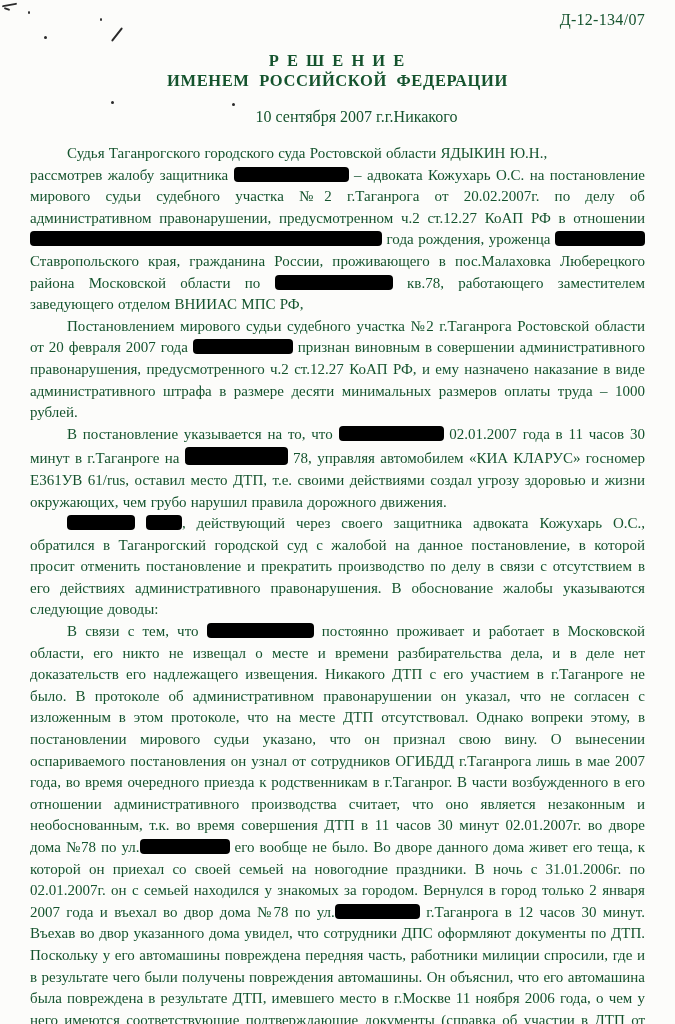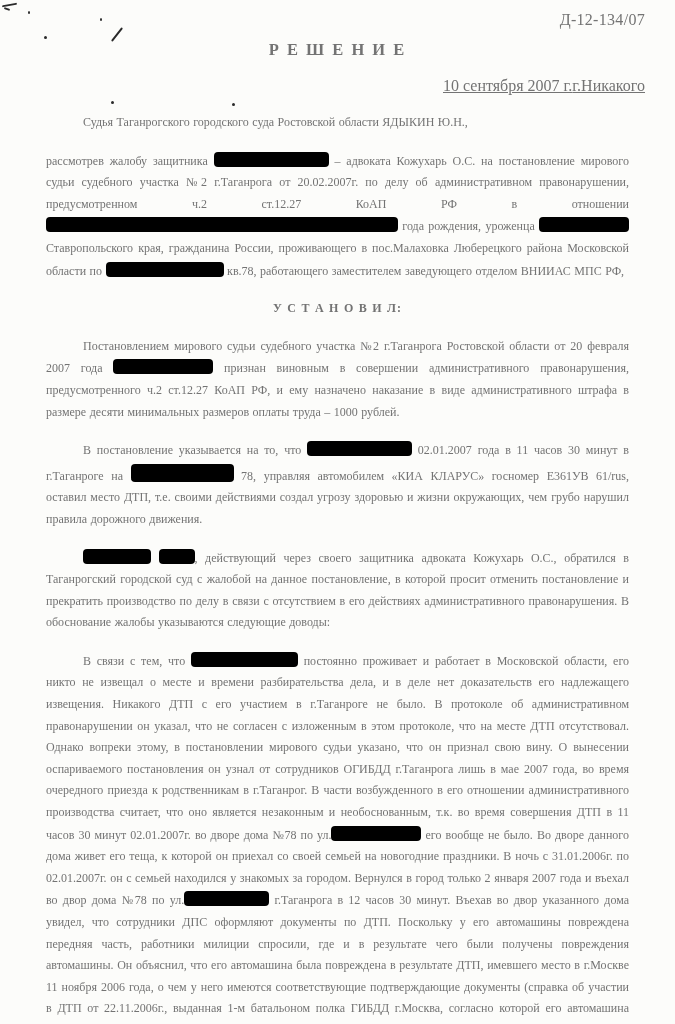--- a/index.html
+++ b/index.html
@@ -6,58 +6,57 @@
   body {
     width:675px; height:1024px;
     background:#e9e9e6;
     font-family:"Liberation Serif", serif;
   }
   .page {
     position:relative;
     width:675px; height:1024px;
     background:#fcfcfa;
     overflow:hidden;
-    color:#737373;
+    color:#14532d;
   }
   .content { padding:10px 30px 0 30px; }
   .case-number {
     text-align:right;
     font-size:16px;
     line-height:20px;
     letter-spacing:0.3px;
   }
   .title1 {
-    margin-top:10px;
+    margin-top:21px;
     text-align:center;
     font-weight:700;
     font-size:16.5px;
     line-height:20px;
     letter-spacing:2px;
   }
   .title2 {
     text-align:center;
     font-weight:700;
     font-size:16.5px;
     line-height:20px;
     letter-spacing:0.6px;
     word-spacing:5px;
   }
   .dateline {
     margin-top:16px;
     display:flex;
-    justify-content:flex-end;
+    justify-content:center;
     font-size:16px;
     line-height:20px;
     padding-left:38px;
-    text-decoration:underline;
   }
   .body { margin-top:16px; }
   p.para {
-    margin:16px;
-    font-size:12px;
+    margin:0;
+    font-size:15px;
     line-height:21.6px;
     text-align:justify;
     word-spacing:0.5px;
   }
   p.para.indent { text-indent:37px; }
   p.para.center {
     text-align:center;
     font-weight:700;
     letter-spacing:1px;
     text-indent:0;
@@ -95,29 +94,29 @@
   <div class="artifact a-slash"></div>
   <div class="artifact a-dot3"></div>
   <div class="artifact a-dot4"></div>
   <div class="artifact a-dot5"></div>
 
   <div class="content">
     <div class="case-number">Д-12-134/07</div>
 
     <div class="title1">Р Е Ш Е Н И Е</div>
 
+    <div class="title2">ИМЕНЕМ РОССИЙСКОЙ ФЕДЕРАЦИИ</div>
 
     <div class="dateline">
       <span>10 сентября 2007 г.</span>
       <span>г.Никакого</span>
     </div>
 
     <div class="body" id="doc-body">
         <p class="para indent"><span>Судья Таганрогского городского суда Ростовской области ЯДЫКИН Ю.Н.,</span></p>
         <p class="para"><span>рассмотрев жалобу защитника </span><span class="redact" style="width: 115px; background: rgb(0, 0, 0);"></span><span> – адвоката Кожухарь О.С. на постановление мирового судьи судебного участка №2 г.Таганрога от 20.02.2007г. по делу об </span><span class="u">административном правонарушении,</span><span> предусмотренном ч.2 ст.12.27 КоАП РФ </span><span class="u">в отношении</span><span> </span><span class="redact" style="width: 352px; background: rgb(0, 0, 0);"></span><span> </span><span class="u">года рождения, уроженца</span><span> </span><span class="redact" style="width: 90px; background: rgb(0, 0, 0);"></span><span> Ставропольского края, гражданина России, проживающего в пос.Малаховка Люберецкого района Московской области по </span><span class="redact" style="width: 118px; background: rgb(0, 0, 0);"></span><span> кв.78, работающего заместителем заведующего отделом ВНИИАС МПС РФ,</span></p>
-        <p class="para center"><span>У С Т А Н О В И Л:</span></p>
         <p class="para indent"><span>Постановлением мирового судьи судебного участка №2 г.Таганрога Ростовской области от 20 февраля 2007 года </span><span class="redact" style="width: 100px; background: rgb(0, 0, 0);"></span><span> признан виновным в совершении административного правонарушения, предусмотренного ч.2 ст.12.27 КоАП РФ, и ему назначено наказание в виде административного штрафа в размере десяти минимальных размеров оплаты труда – 1000 рублей.</span></p>
         <p class="para indent"><span>В постановление </span><span class="u">указывается на то, что</span><span> </span><span class="redact" style="width: 105px; background: rgb(0, 0, 0);"></span><span> 02.01.2007 года в 11 часов 30 минут в г.Таганроге на </span><span class="redact u" style="width: 103px; background: rgb(0, 0, 0);"></span><span class="u"> 78,</span><span> управляя автомобилем «КИА КЛАРУС» госномер Е361УВ 61/rus, оставил место ДТП, т.е. своими действиями создал угрозу здоровью и жизни окружающих, чем грубо нарушил правила дорожного движения.</span></p>
         <p class="para indent"><span class="redact" style="width: 68px; background: rgb(0, 0, 0);"></span><span> </span><span class="redact" style="width: 36px; background: rgb(0, 0, 0);"></span><span>, действующий через своего защитника адвоката Кожухарь О.С., обратился в Таганрогский городской суд с жалобой на данное постановление, в которой просит отменить постановление и прекратить производство по делу в связи с отсутствием в его действиях административного правонарушения. В обоснование жалобы указываются следующие доводы:</span></p>
         <p class="para indent"><span>В связи с тем, что </span><span class="redact" style="width: 107px; background: rgb(0, 0, 0);"></span><span> постоянно проживает и работает в Московской области, его никто не извещал о месте и времени разбирательства дела, и в деле нет доказательств его надлежащего извещения. Никакого ДТП с его участием в г.Таганроге не было. В протоколе об административном правонарушении он указал, что не согласен с изложенным в этом протоколе, что на месте ДТП отсутствовал. Однако вопреки этому, в постановлении мирового судьи указано, что он признал свою вину. О вынесении оспариваемого постановления он узнал от сотрудников ОГИБДД г.Таганрога лишь в мае 2007 года, во время очередного приезда к родственникам в г.Таганрог. В части возбужденного в его отношении административного производства считает, что оно является незаконным и необоснованным, т.к. во время совершения ДТП в 11 часов 30 минут 02.01.2007г. во дворе дома №78 по ул.</span><span class="redact" style="width: 90px; background: rgb(0, 0, 0);"></span><span> его вообще не было. Во дворе данного дома живет его теща, к которой он приехал со своей семьей на новогодние праздники. В ночь с 31.01.2006г. по 02.01.2007г. он с семьей находился у знакомых за городом. Вернулся в город только 2 января 2007 года и въехал во двор дома №78 по ул.</span><span class="redact" style="width: 85px; background: rgb(0, 0, 0);"></span><span> г.Таганрога в 12 часов 30 минут. Въехав во двор указанного дома увидел, что сотрудники ДПС оформляют документы по ДТП. Поскольку у его автомашины повреждена передняя часть, работники милиции спросили, где и в результате чего были получены повреждения автомашины. Он объяснил, что его автомашина была повреждена в результате ДТП, имевшего место в г.Москве 11 ноября 2006 года, о чем у него имеются соответствующие подтверждающие документы (справка об участии в ДТП от 22.11.2006г., выданная 1-м батальоном полка ГИБДД г.Москва, согласно которой его автомашина получила повреждения переднего бампера, левого переднего крыла, решетки радиатора и повторителя поворота; справка об имевшем место ДТП от 16 марта 2007 года, выданная 1-м батальоном полка ДПС ГИБДД г.Москва; определение об отказе в возбуждении дела об административном правонарушении от 9 ноября 2006 года в отношении гражданина </span></p>
       </div>
   </div>
 </div>
 
 </body></html>

